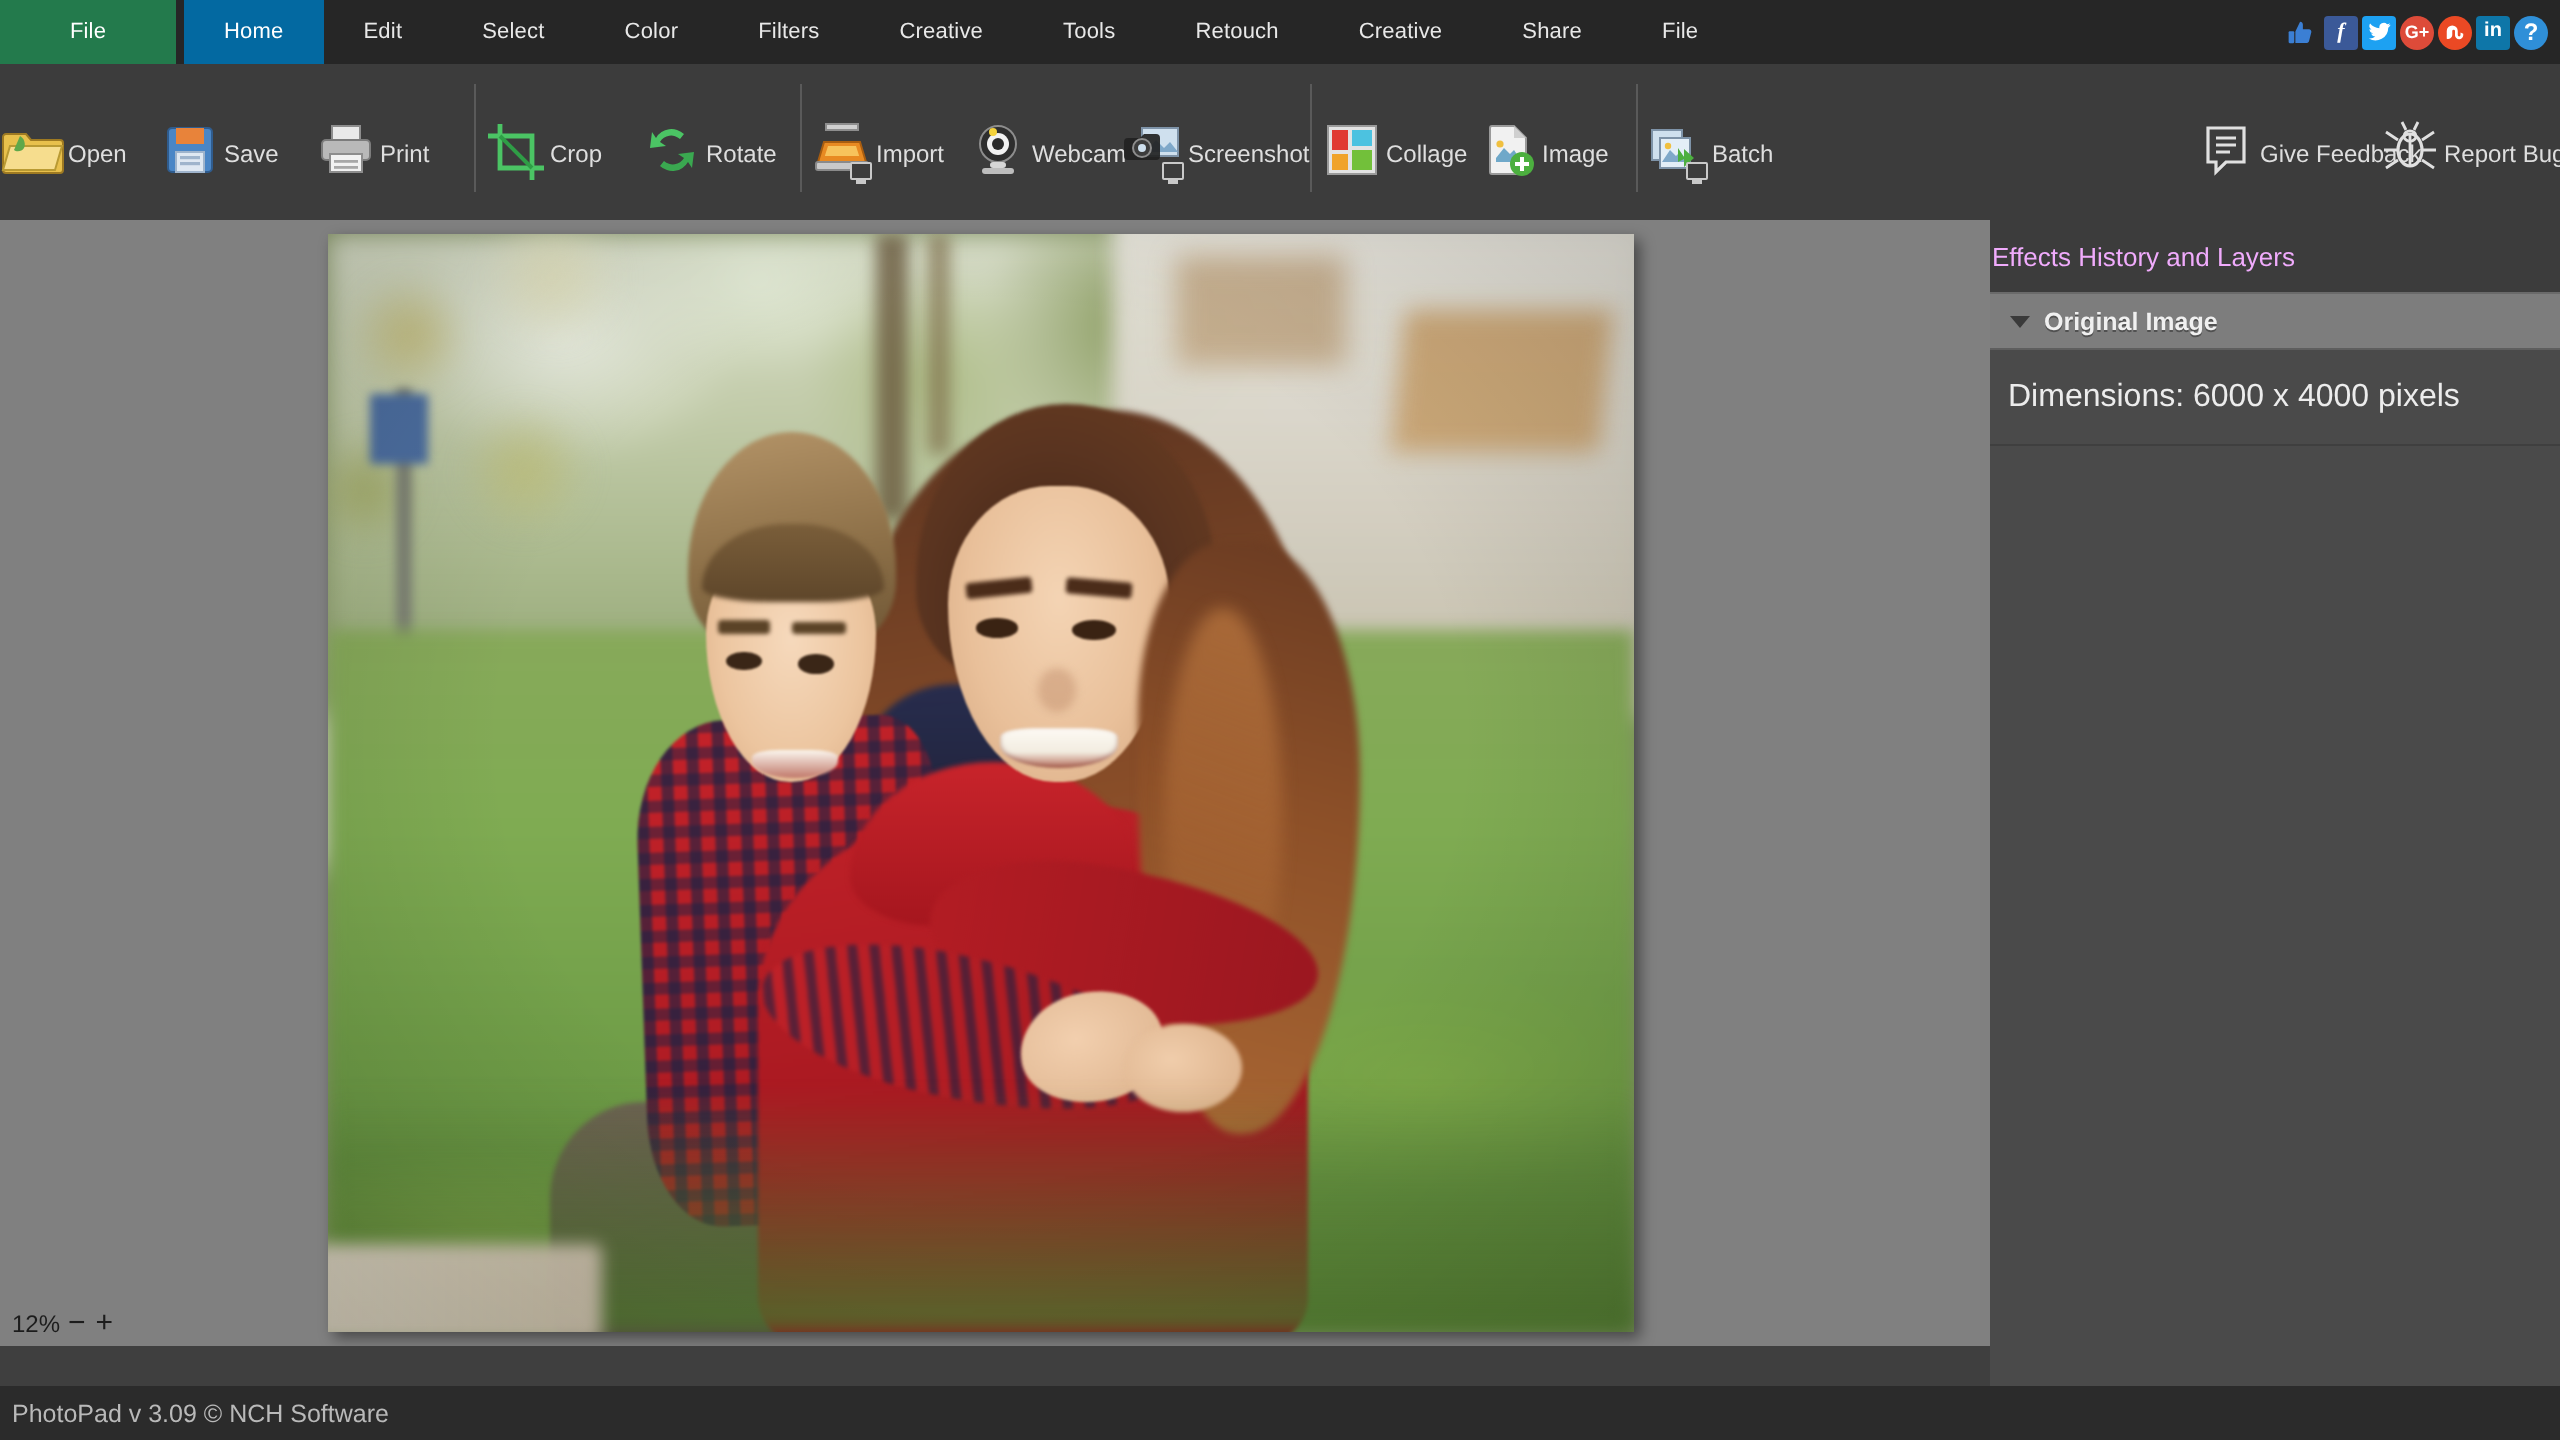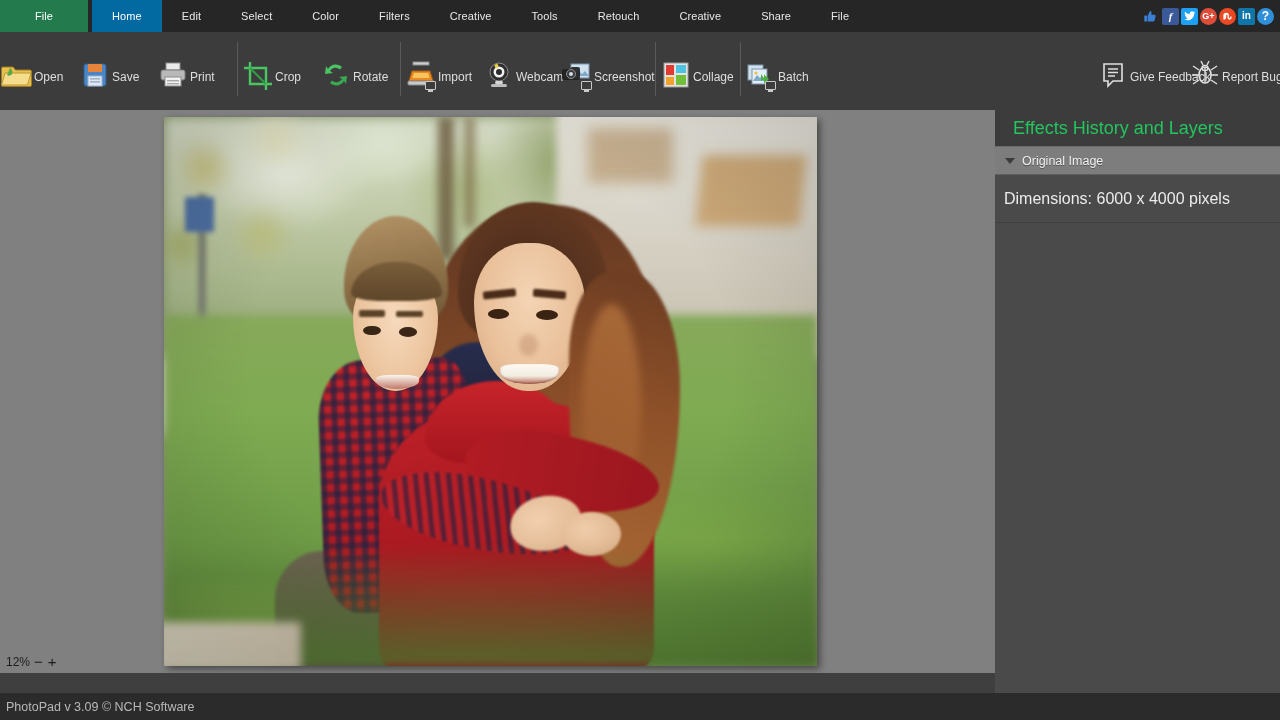--- a/index.html
+++ b/index.html
@@ -397,41 +397,41 @@
   
   .rpanel {
     position:absolute; left:995px; top:110px;
     width:285px; height:610px;
     background:#4a4a4a;
   }
   .rpanel-head {
     height:36px;
     background:#3c3c3c;
     display:flex; align-items:center;
-    padding-left:18px;
-    color:#22c55e; font-size:18px;
+    padding-left:1px;
+    color:#f0abfc; font-size:13px;
   }
   .rpanel-section {
     height:29px;
     background:#7d7d7d;
     display:flex; align-items:center;
     padding-left:10px;
     gap:7px;
     border-top:1px solid #6a6a6a;
     border-bottom:1px solid #5e5e5e;
     cursor:pointer;
   }
   .tri-down {
     width:0; height:0;
     border-left:5px solid transparent;
     border-right:5px solid transparent;
     border-top:6px solid #3a3a3a;
   }
   .rpanel-section-label {
-    color:#f0f0f0; font-size:12.5px; font-weight:normal;
+    color:#f0f0f0; font-size:12.5px; font-weight:bold;
     text-shadow: 0 1px 0 rgba(0,0,0,0.35);
   }
   .rpanel-row {
     height:48px;
     display:flex; align-items:center;
     padding-left:9px;
     color:#ececec; font-size:16px;
     border-bottom:1px solid #3f3f3f;
   }
   .rpanel-body { flex:1; }
@@ -606,20 +606,33 @@
         <rect x="5" y="4" width="24" height="24" fill="#e3e3e3" stroke="#9a9a9a"></rect>
         <rect x="7" y="6" width="8" height="10" fill="#e03a32"></rect>
         <rect x="17" y="6" width="10" height="8" fill="#4cc2e0"></rect>
         <rect x="7" y="18" width="8" height="8" fill="#f0a32a"></rect>
         <rect x="17" y="16" width="10" height="10" fill="#72c03a"></rect>
       </svg>
     </div>
     <div class="tb-label">Collage</div>
   </div>
 
+  <div class="tb-item">
+    <div class="tb-ico">
+      <svg width="34" height="32" viewBox="0 0 34 32">
+        <path d="M9 4h11l6 6v17a1 1 0 0 1-1 1H9a1 1 0 0 1-1-1V5a1 1 0 0 1 1-1z" fill="#f1f1f1" stroke="#9a9a9a"></path>
+        <path d="M20 4l6 6h-6z" fill="#cfcfcf"></path>
+        <path d="M11 20l4-5 3 3 2-2 4 6H11z" fill="#6fa8c9"></path>
+        <circle cx="13" cy="13" r="1.8" fill="#f0c040"></circle>
+        <circle cx="24" cy="23" r="6" fill="#4caf3f"></circle>
+        <path d="M24 19.5v7M20.5 23h7" stroke="#fff" stroke-width="2"></path>
+      </svg>
+    </div>
+    <div class="tb-label">Image</div>
+  </div>
 
   <div class="tb-sep"></div>
 
   <div class="tb-item">
     <div class="tb-ico">
       <svg width="34" height="32" viewBox="0 0 34 32">
         <rect x="4" y="6" width="15" height="15" fill="#cfe0ee" stroke="#7e93a8"></rect>
         <rect x="8" y="10" width="15" height="15" fill="#e3eef7" stroke="#7e93a8"></rect>
         <path d="M9 22l4-6 3 3 2-2 4 5z" fill="#7fa8c9"></path>
         <circle cx="12" cy="14" r="1.6" fill="#f0c040"></circle>

